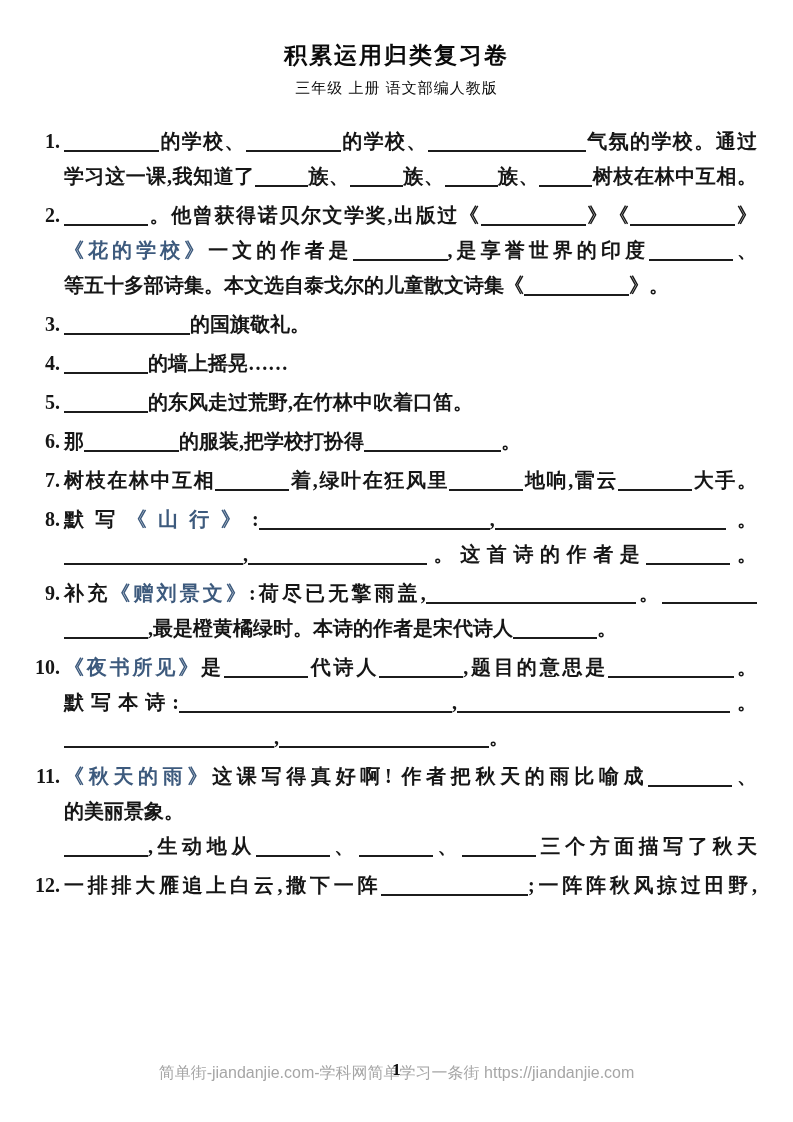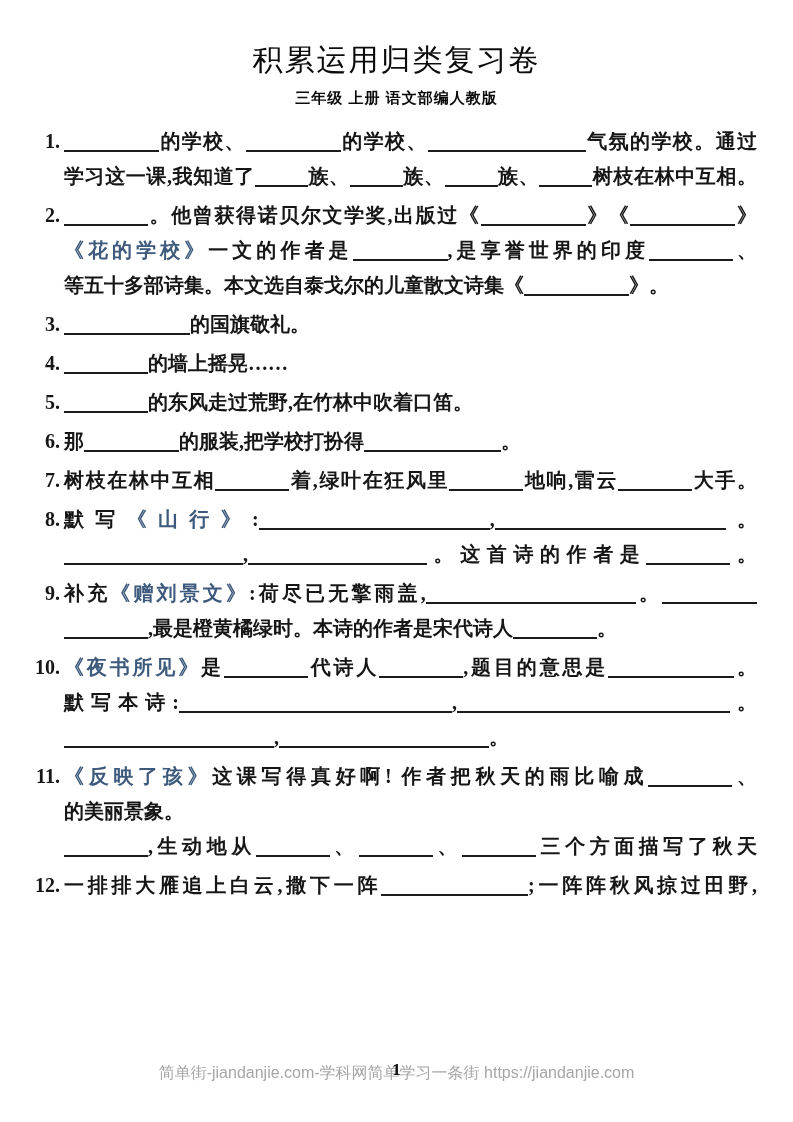--- a/index.html
+++ b/index.html
@@ -14,26 +14,26 @@
     width:793px;height:1122px;
     margin:0 auto;
     background:#ffffff;
     overflow:hidden;
     font-family:"Liberation Serif","DejaVu Serif",serif;
     color:var(--body-color);
   }
   .header{padding-top:40px;text-align:center;}
   .title{
     font-family:"Liberation Sans","DejaVu Sans",sans-serif;
-    font-size:30px;font-weight:400;letter-spacing:2px;color:#0b0b0b;
+    font-size:23px;font-weight:700;letter-spacing:2px;color:#0b0b0b;
   }
   .subtitle{
     margin-top:8px;
     font-family:"Liberation Sans","DejaVu Sans",sans-serif;
-    font-size:15px;font-weight:700;letter-spacing:1px;color:#0b0b0b;text-align:center;
+    font-size:15px;font-weight:400;letter-spacing:1px;color:#0b0b0b;text-align:center;
   }
   .main{position:absolute;top:124px;left:0;right:36px;}
   .question{
     position:relative;
     padding-left:64px;
     margin-bottom:4px;
     font-size:20px;font-weight:700;
   }
   .q-num{
     position:absolute;left:0;top:0;width:60px;
@@ -112,21 +112,21 @@
         <div class="line"><span class="blank" style="width: 84px;"></span><span class="txt">,最是橙黄橘绿时。本诗的作者是宋代诗人</span><span class="blank" style="width: 84px;"></span><span class="txt">。</span></div>
       </div>
       <div class="question">
         <span class="q-num">10.</span>
         <div class="line j"><span class="book">《夜书所见》</span><span class="txt">是</span><span class="blank" style="width: 84px;"></span><span class="txt">代诗人</span><span class="blank" style="width: 84px;"></span><span class="txt">,题目的意思是</span><span class="blank" style="width: 126px;"></span><span class="txt">。</span></div>
         <div class="line j"><span class="txt">默写本诗:</span><span class="blank" style="width: 273px;"></span><span class="txt">,</span><span class="blank" style="width: 273px;"></span><span class="txt">。</span></div>
         <div class="line"><span class="blank" style="width: 210px;"></span><span class="txt">,</span><span class="blank" style="width: 210px;"></span><span class="txt">。</span></div>
       </div>
       <div class="question">
         <span class="q-num">11.</span>
-        <div class="line j"><span class="book">《反映了孩》</span><span class="txt">这课写得真好啊! 作者把秋天的雨比喻成</span><span class="blank" style="width: 84px;"></span><span class="txt">、</span></div>
+        <div class="line j"><span class="book">《秋天的雨》</span><span class="txt">这课写得真好啊! 作者把秋天的雨比喻成</span><span class="blank" style="width: 84px;"></span><span class="txt">、</span></div>
         <div class="line"><span class="txt">的美丽景象。</span></div>
         <div class="line j"><span class="blank" style="width: 84px;"></span><span class="txt">,生动地从</span><span class="blank" style="width: 74px;"></span><span class="txt">、</span><span class="blank" style="width: 74px;"></span><span class="txt">、</span><span class="blank" style="width: 74px;"></span><span class="txt">三个方面描写了秋天</span></div>
       </div>
       <div class="question">
         <span class="q-num">12.</span>
         <div class="line j"><span class="txt">一排排大雁追上白云,撒下一阵</span><span class="blank" style="width: 147px;"></span><span class="txt">;一阵阵秋风掠过田野,</span></div>
       </div>
     </div>
 
   <div class="footer">

